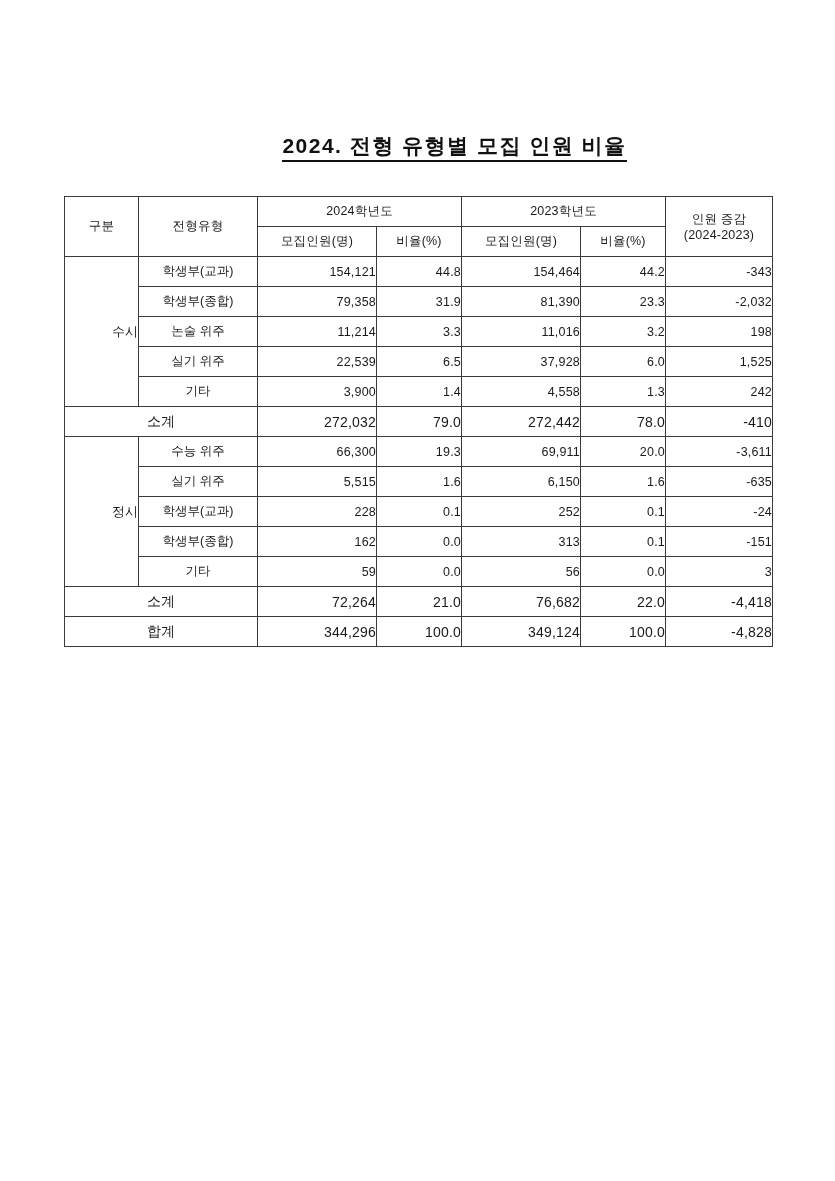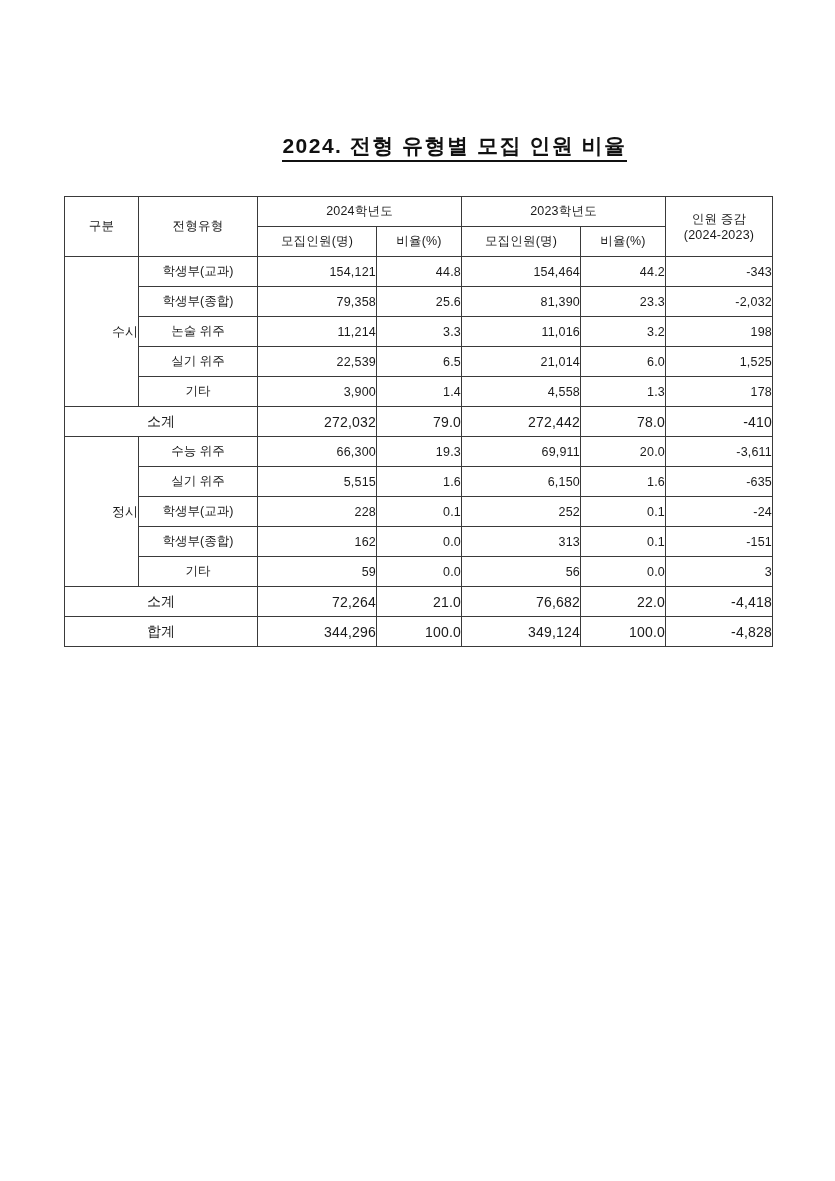--- a/index.html
+++ b/index.html
@@ -153,48 +153,48 @@
           <td class="type">학생부(교과)</td>
           <td class="num">154,121</td>
           <td class="num">44.8</td>
           <td class="num">154,464</td>
           <td class="num">44.2</td>
           <td class="num">-343</td>
         </tr>
         <tr>
           <td class="type">학생부(종합)</td>
           <td class="num">79,358</td>
-          <td class="num">25.6</td>
+          <td class="num">31.9</td>
           <td class="num">81,390</td>
           <td class="num">23.3</td>
           <td class="num">-2,032</td>
         </tr>
         <tr>
           <td class="type">논술 위주</td>
           <td class="num">11,214</td>
           <td class="num bold">3.3</td>
           <td class="num">11,016</td>
           <td class="num">3.2</td>
           <td class="num">198</td>
         </tr>
         <tr>
           <td class="type">실기 위주</td>
           <td class="num">22,539</td>
           <td class="num">6.5</td>
-          <td class="num">21,014</td>
+          <td class="num">37,928</td>
           <td class="num">6.0</td>
           <td class="num">1,525</td>
         </tr>
         <tr>
           <td class="type">기타</td>
           <td class="num">3,900</td>
           <td class="num">1.4</td>
           <td class="num">4,558</td>
           <td class="num">1.3</td>
-          <td class="num">178</td>
+          <td class="num">242</td>
         </tr>
         <tr class="subtotal thick-top">
           <td class="type" colspan="2">소계</td>
           <td class="num">272,032</td>
           <td class="num bold">79.0</td>
           <td class="num">272,442</td>
           <td class="num">78.0</td>
           <td class="num">-410</td>
         </tr>
 

